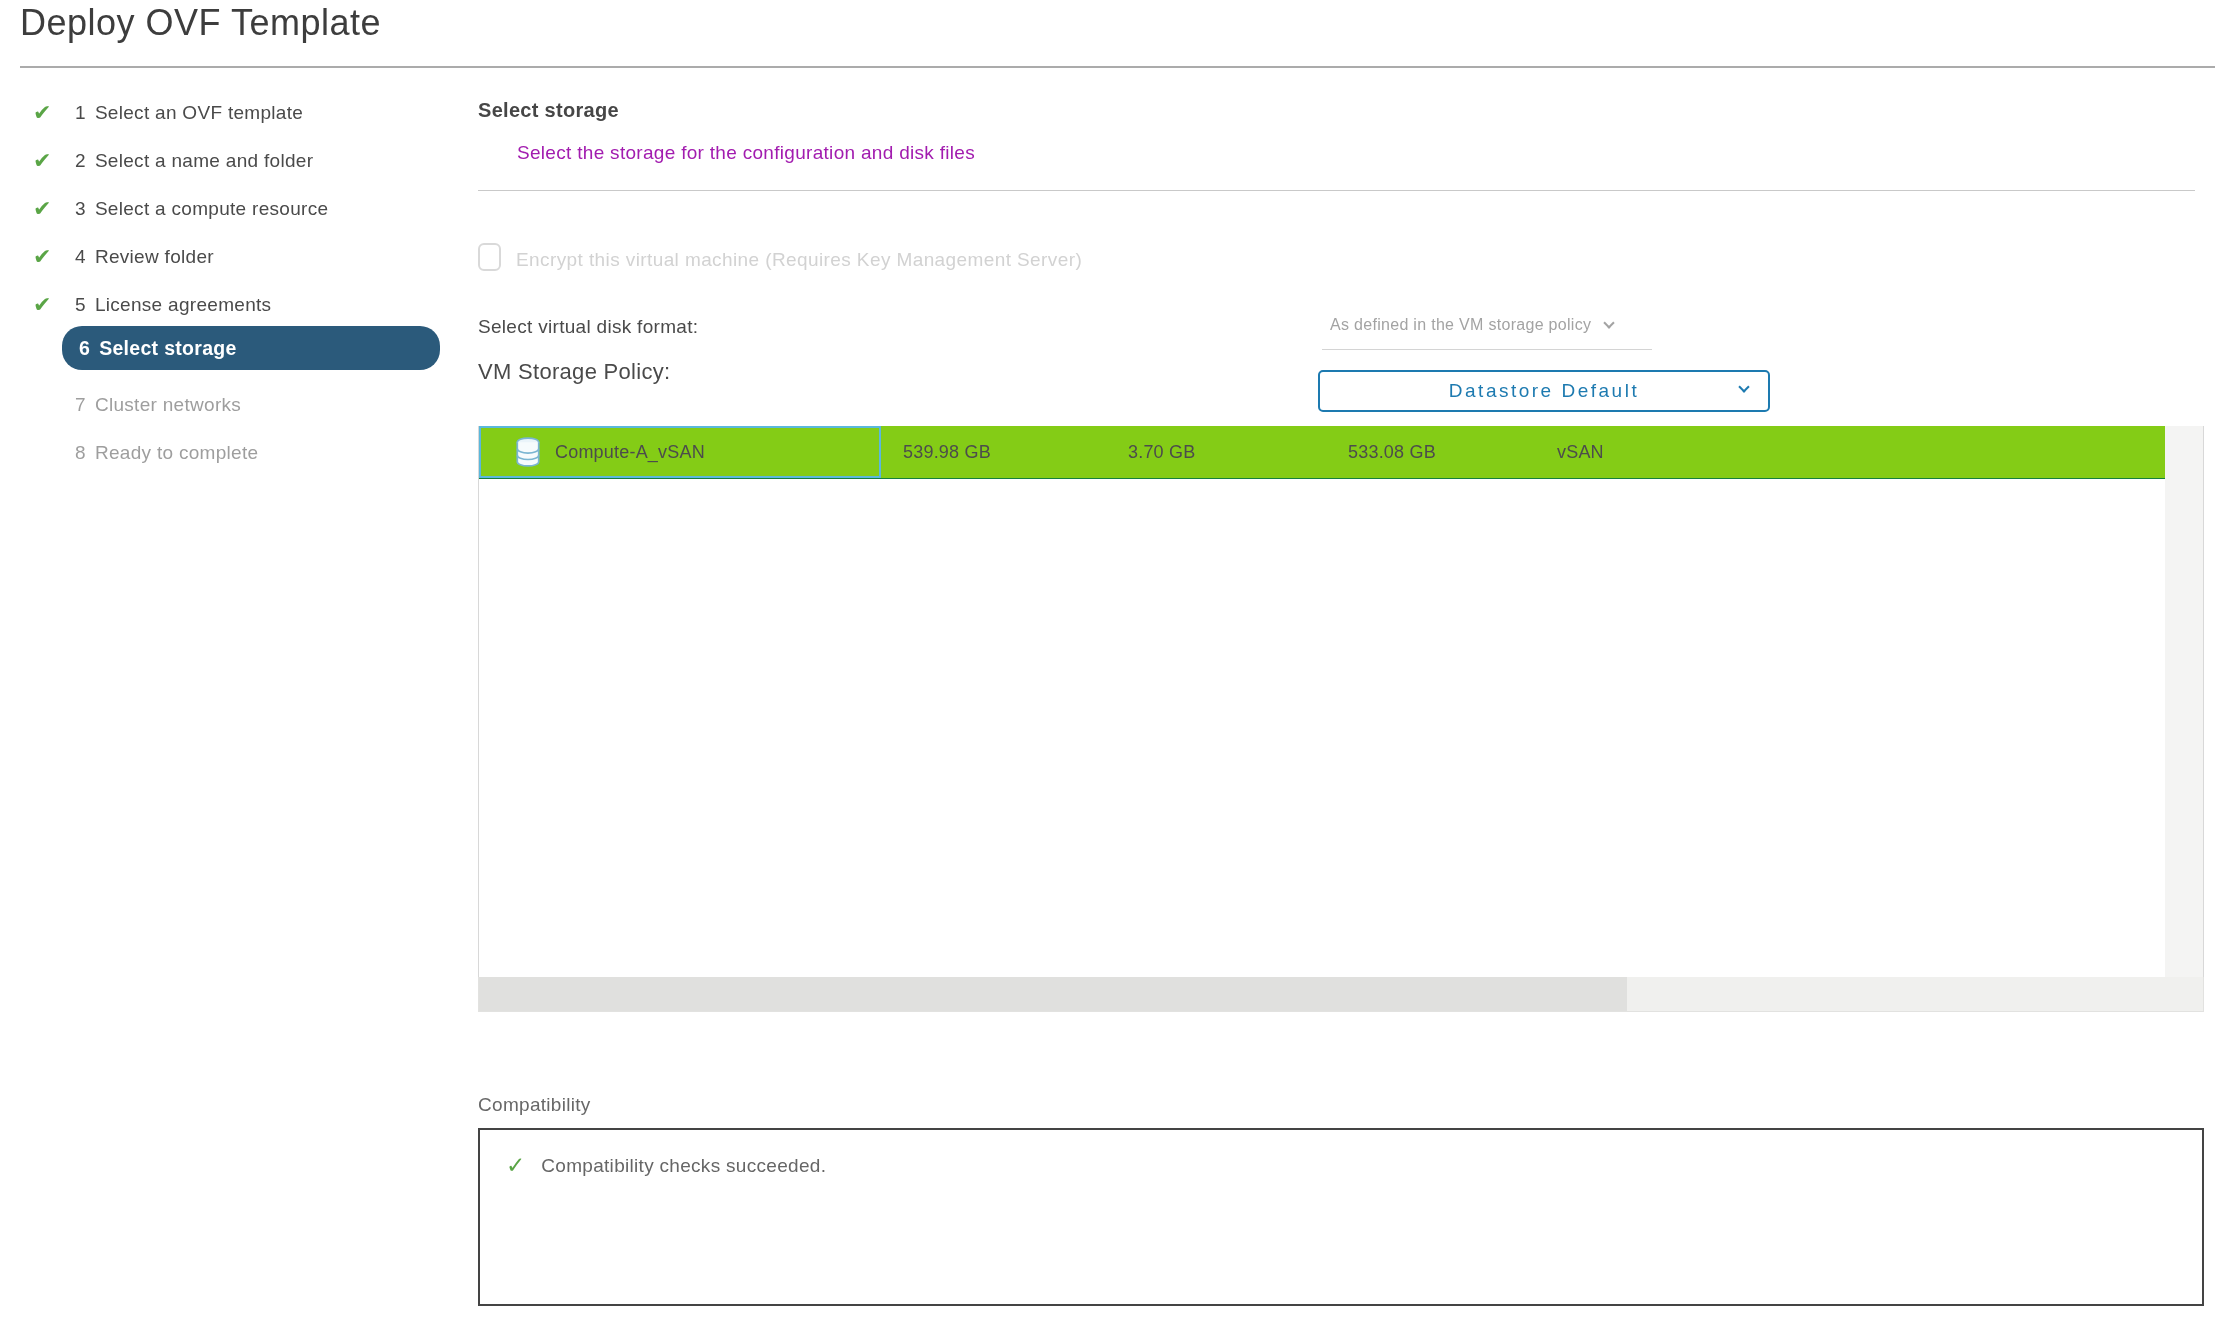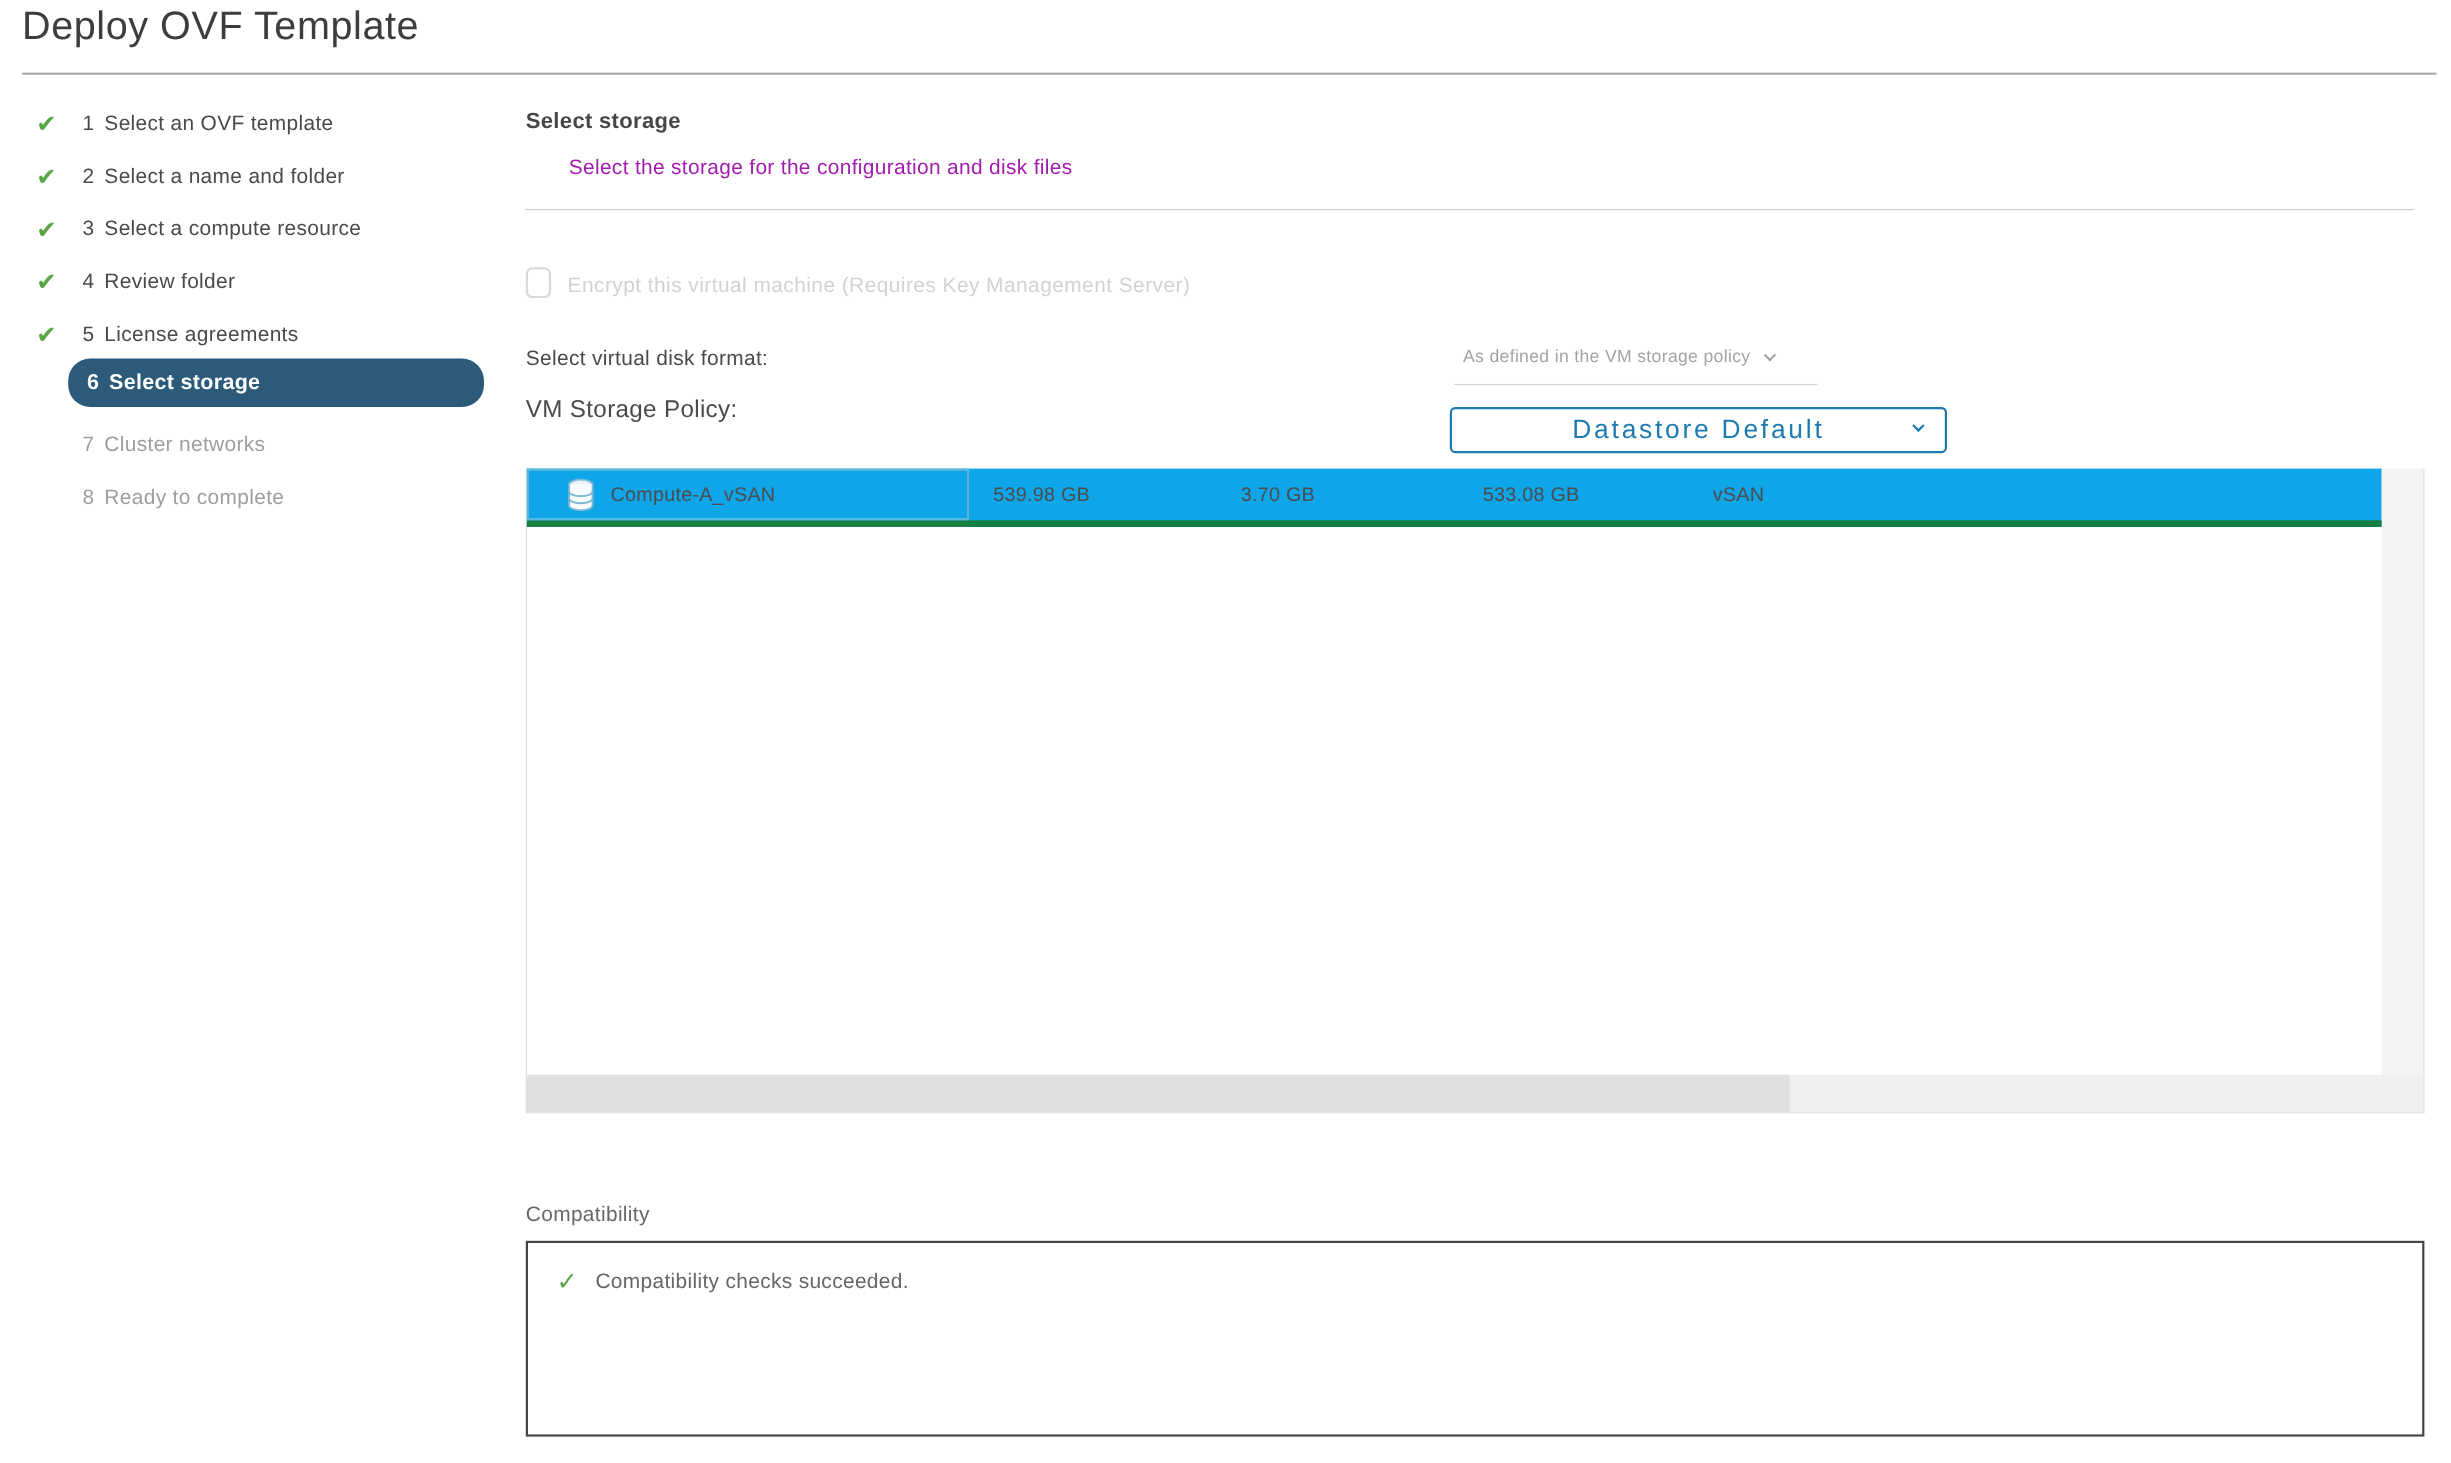--- a/index.html
+++ b/index.html
@@ -44,35 +44,35 @@
   .diskformat-select { left:1330px; top:316px; display:flex; align-items:center; gap:14px; color:#a3a3a3; cursor:default; }
   .diskformat-select .sel-value { font-size:16px; letter-spacing:0.3px; white-space:nowrap; }
   .diskformat-underline { left:1322px; top:349px; width:330px; height:1px; background:#d4d4d4; }
 
   
   .policy-label { left:478px; top:359px; font-size:22px; color:#4a4a4a; letter-spacing:0.3px; }
   .policy-btn {
     left:1318px; top:370px; width:452px; height:42px; border:2px solid #1d7ab0; border-radius:5px; background:#fff;
     display:flex; align-items:center; justify-content:center; color:#1d7ab0; cursor:pointer;
   }
-  .policy-btn .sel-value { font-size:24px; letter-spacing:2.5px; }
+  .policy-btn .sel-value { font-size:19px; letter-spacing:2.5px; }
   .policy-btn .chev { position:absolute; right:20px; top:15px; }
 
   .chev { display:inline-block; width:9px; height:9px; border-right:2px solid currentColor; border-bottom:2px solid currentColor; transform:rotate(45deg); margin-top:-4px; }
   .chev.sm { width:8px; height:8px; }
 
   
   .grid { left:478px; top:426px; width:1726px; }
   .grid-head { display:flex; height:50px; background:#fff; border:1px solid #d0d0d0; border-bottom:1px solid #cfcfcf; }
   .th { display:flex; align-items:center; padding-left:22px; font-size:17.5px; color:#474747; letter-spacing:0.3px; border-left:1px solid #cfcfcf; cursor:pointer; }
   .th:first-child { border-left:none; }
   .w-name{width:402px;} .w-cap{width:225px;} .w-prov{width:220px;} .w-free{width:209px;} .w-type{width:226px;} .w-clu{flex:1;}
   .grid-body { position:relative; height:551px; background:#fff; border-left:1px solid #d8d8d8; border-right:1px solid #d8d8d8; }
   .v-gutter { position:absolute; top:0; right:0; width:38px; height:100%; background:#f4f4f3; }
-  .grid-row { position:absolute; left:0; top:0; width:calc(100% - 38px); height:53px; background:#0ea5e9; border-bottom:6px solid #15803d; display:flex; cursor:pointer; }
+  .grid-row { position:absolute; left:0; top:0; width:calc(100% - 38px); height:53px; background:#84cc16; border-bottom:1px solid #15803d; display:flex; cursor:pointer; }
   .td { display:flex; align-items:center; padding-left:22px; font-size:18px; color:#4c4c4c; letter-spacing:0.2px; }
   .td-name { width:402px; border:2px solid #5bb8dc; padding-left:34px; gap:14px; }
   .ds-icon { width:26px; height:30px; flex:0 0 auto; }
   .hscroll { position:relative; height:35px; background:#f0f0ee; border:1px solid #e2e2e0; border-top:none; }
   .hthumb { position:absolute; left:0; top:0; height:100%; width:1148px; background:#e0e0de; cursor:pointer; }
 
   
   .compat-label { left:478px; top:1094px; font-size:19px; color:#686868; letter-spacing:0.3px; }
   .compat-box { left:478px; top:1128px; width:1726px; height:178px; border:2px solid #444; background:#fff; }
   .compat-msg { position:absolute; left:26px; top:24px; display:flex; align-items:center; gap:16px; }

